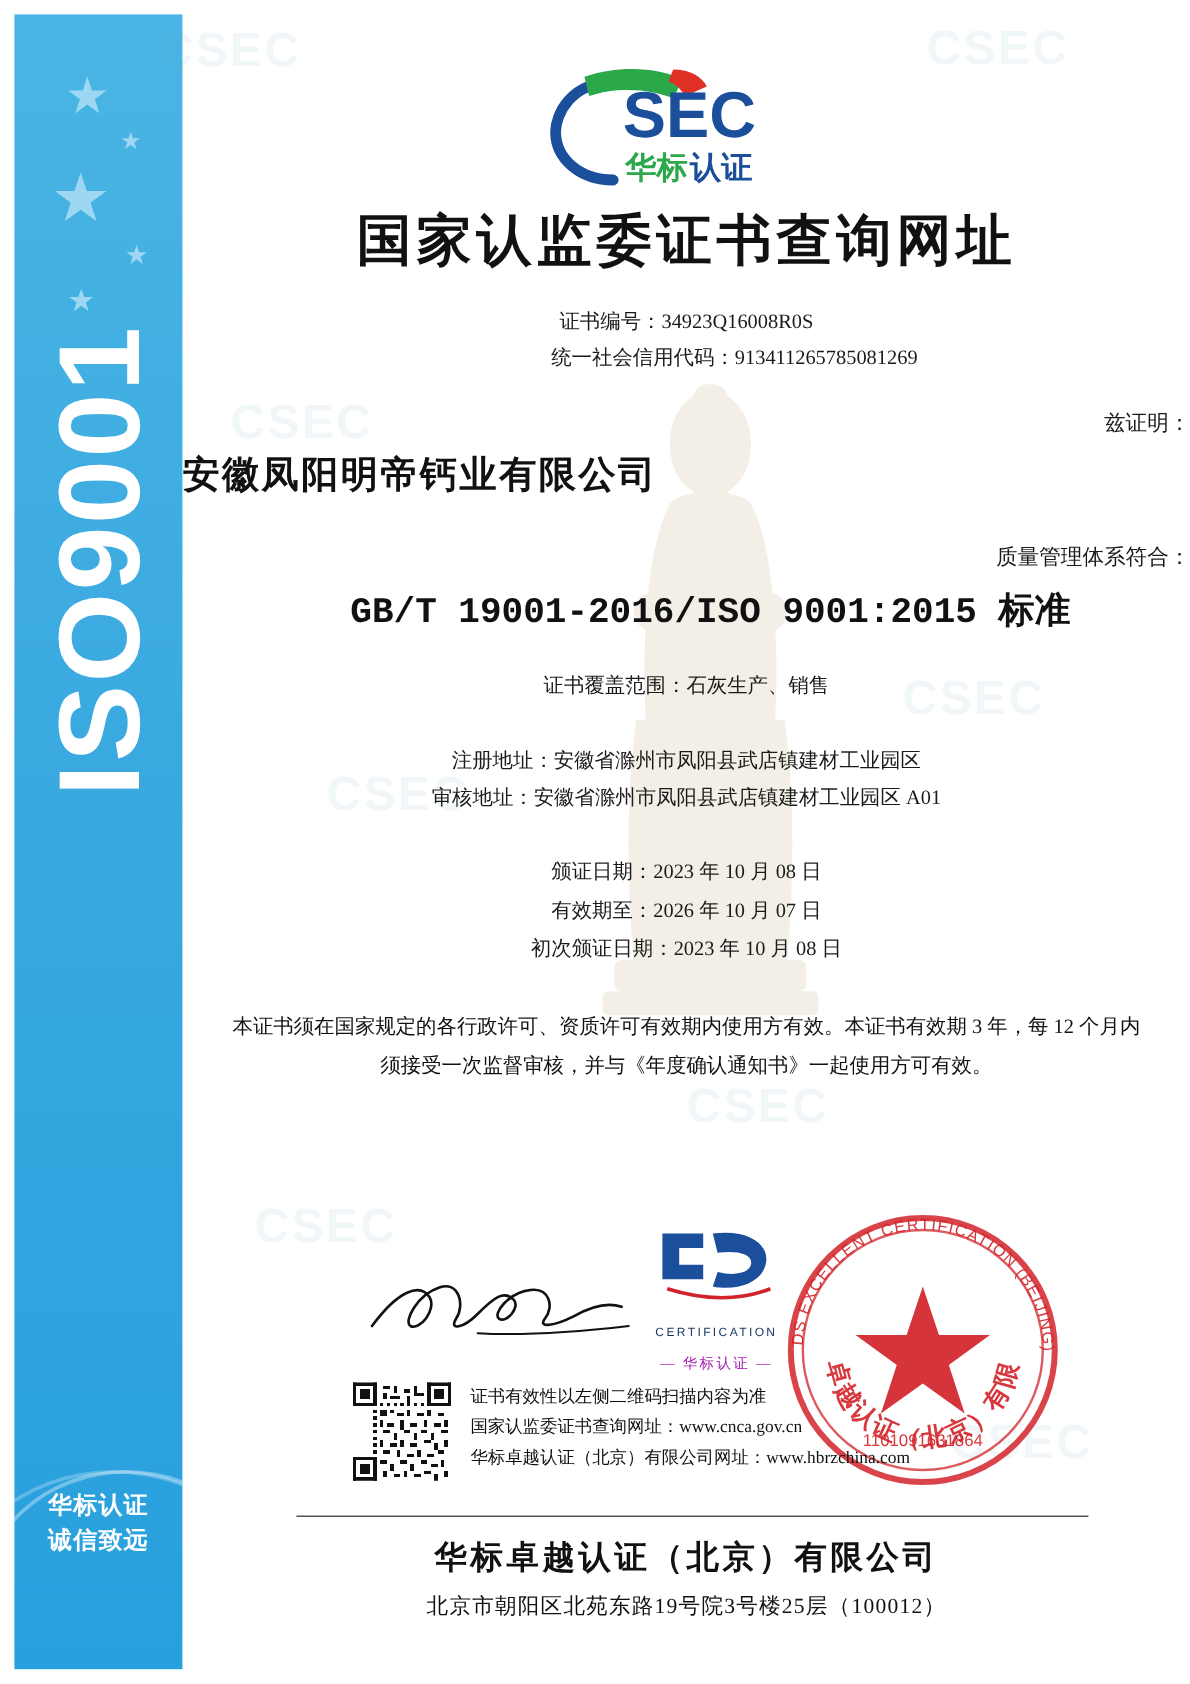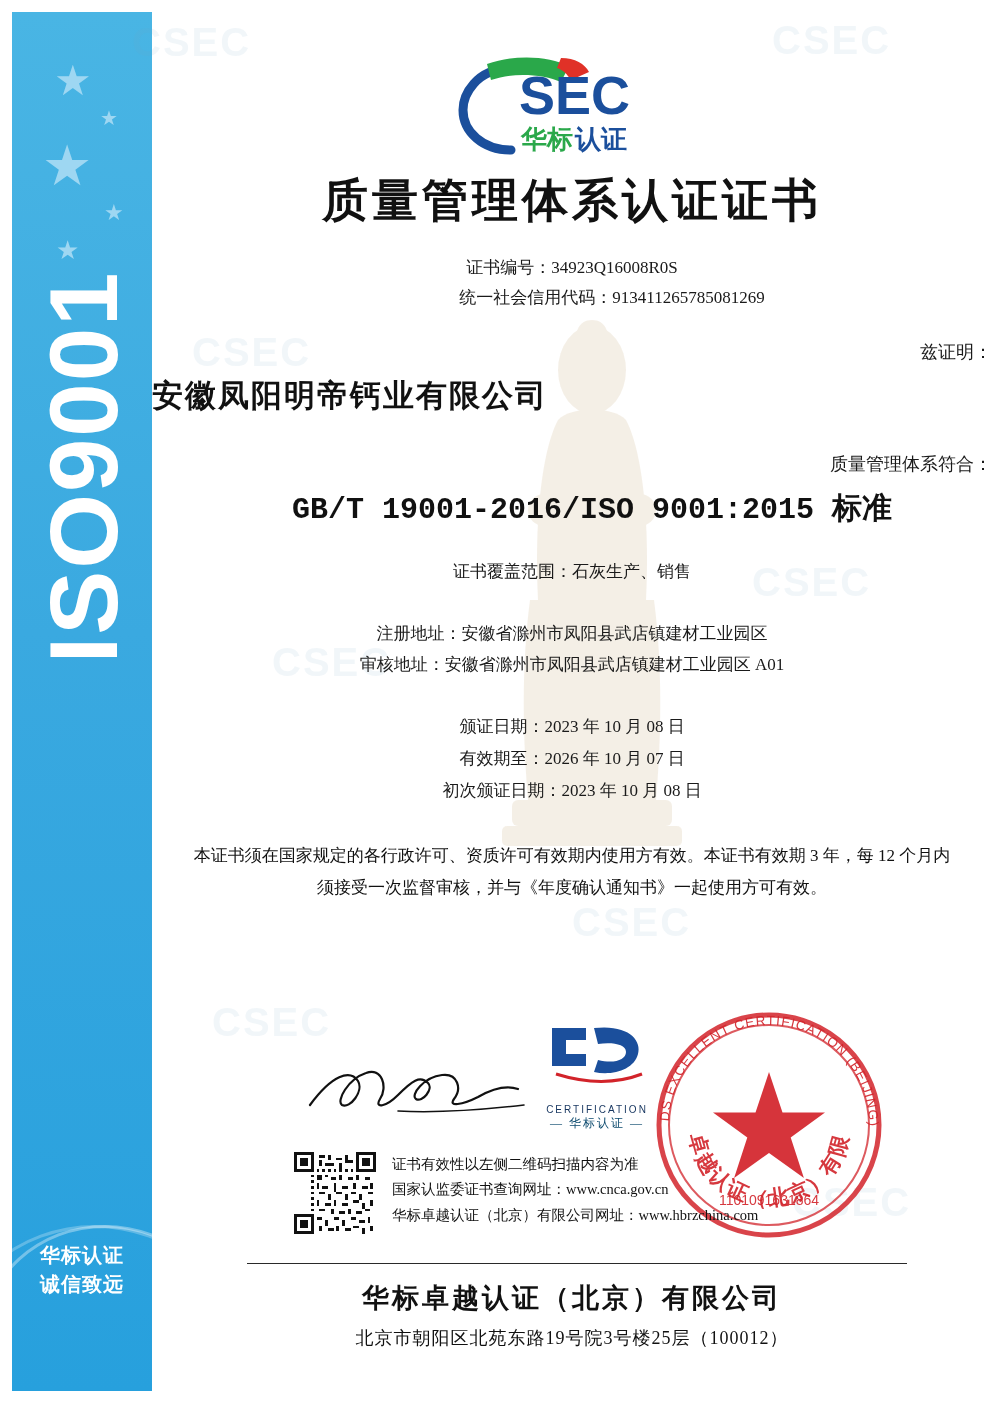--- a/index.html
+++ b/index.html
@@ -204,21 +204,22 @@
   .cert-mark .cm-t1 {
     font-family: "Liberation Sans", sans-serif;
     font-size: 10px;
     letter-spacing: 2px;
     color: #16355f;
     margin-top: 2px;
   }
   .cert-mark .cm-t2 {
     font-size: 12px;
     letter-spacing: 2px;
-    color: #0c4a6e;
+    color: #a21caf;
+    margin-top: 12px;
   }
 
   
   .seal {
     position: absolute;
     left: 492px;
     top: 1000px;
     width: 250px;
     height: 250px;
   }
@@ -328,21 +329,21 @@
         <path d="M30 12 C58 2 92 4 112 14 L104 30 C86 22 56 20 34 28 Z" fill="#2aa84a"></path>
         <path d="M104 6 C118 6 128 12 132 20 L114 28 C110 22 106 18 100 16 Z" fill="#e03127"></path>
 
         <text x="62" y="62" font-family="Liberation Sans, sans-serif" font-size="54" font-weight="bold" fill="#1b4f9c">SEC</text>
 
         <text x="64" y="96" font-family="Liberation Serif, serif" font-size="26" font-weight="bold" fill="#2aa84a">华标</text>
         <text x="118" y="96" font-family="Liberation Serif, serif" font-size="26" font-weight="bold" fill="#1b4f9c">认证</text>
       </svg>
     </div>
 
-    <div class="doc-title">质量管理体系认证证书</div>
+    <div class="doc-title">国家认监委证书查询网址</div>
 
     <div class="line sz17" style="top:256px;">
       <span>证书编号：</span><span>34923Q16008R0S</span>
     </div>
     <div class="line sz17" style="top:286px;padding-left:40px;">
       <span>统一社会信用代码：</span><span>913411265785081269</span>
     </div>
 
     <div class="line sz18" style="top:340px;">兹证明：</div>
 

